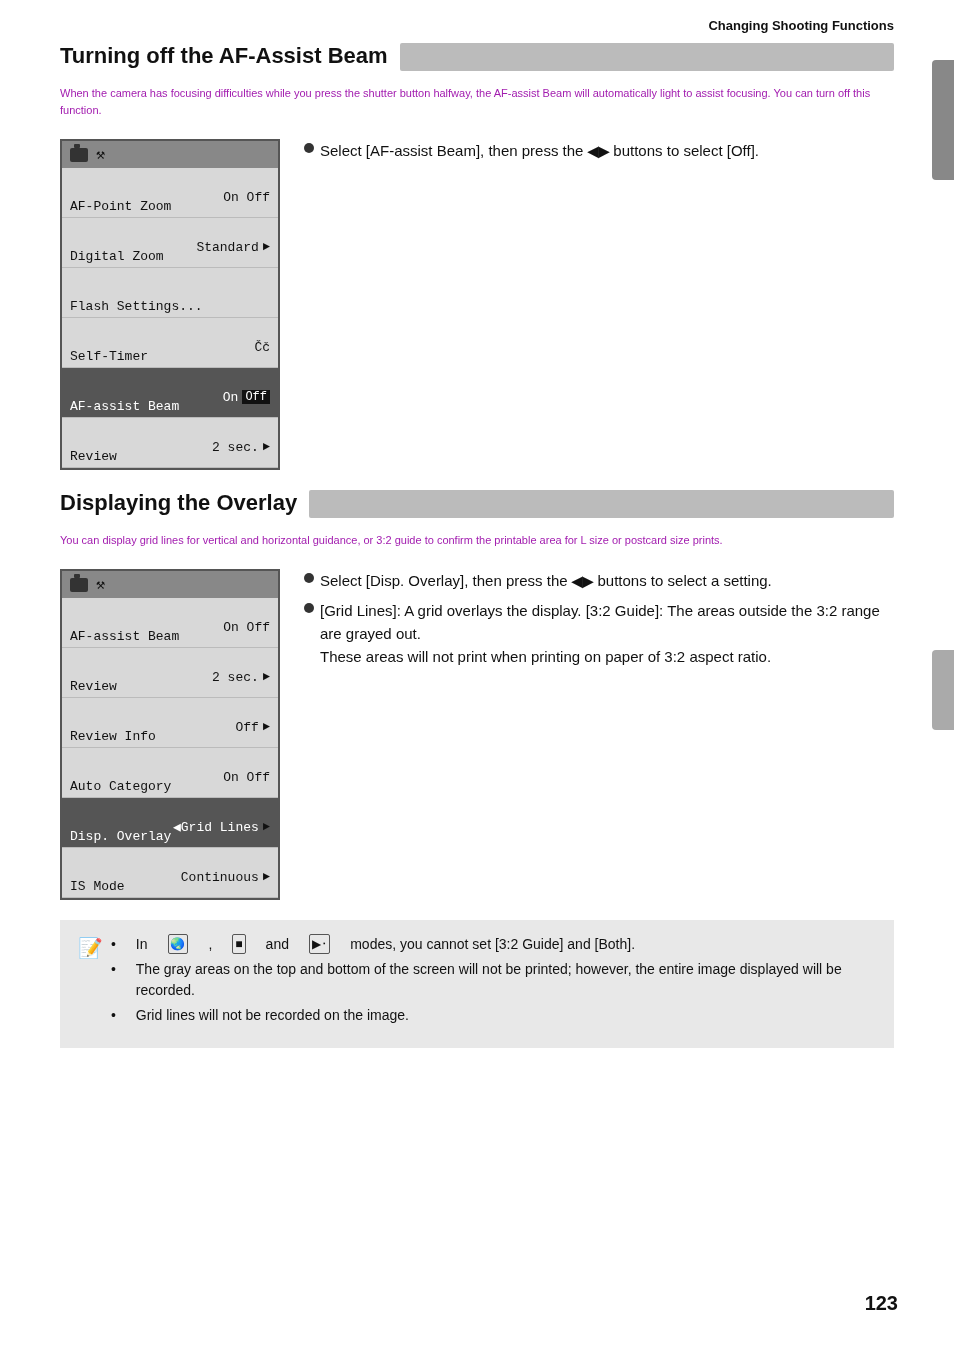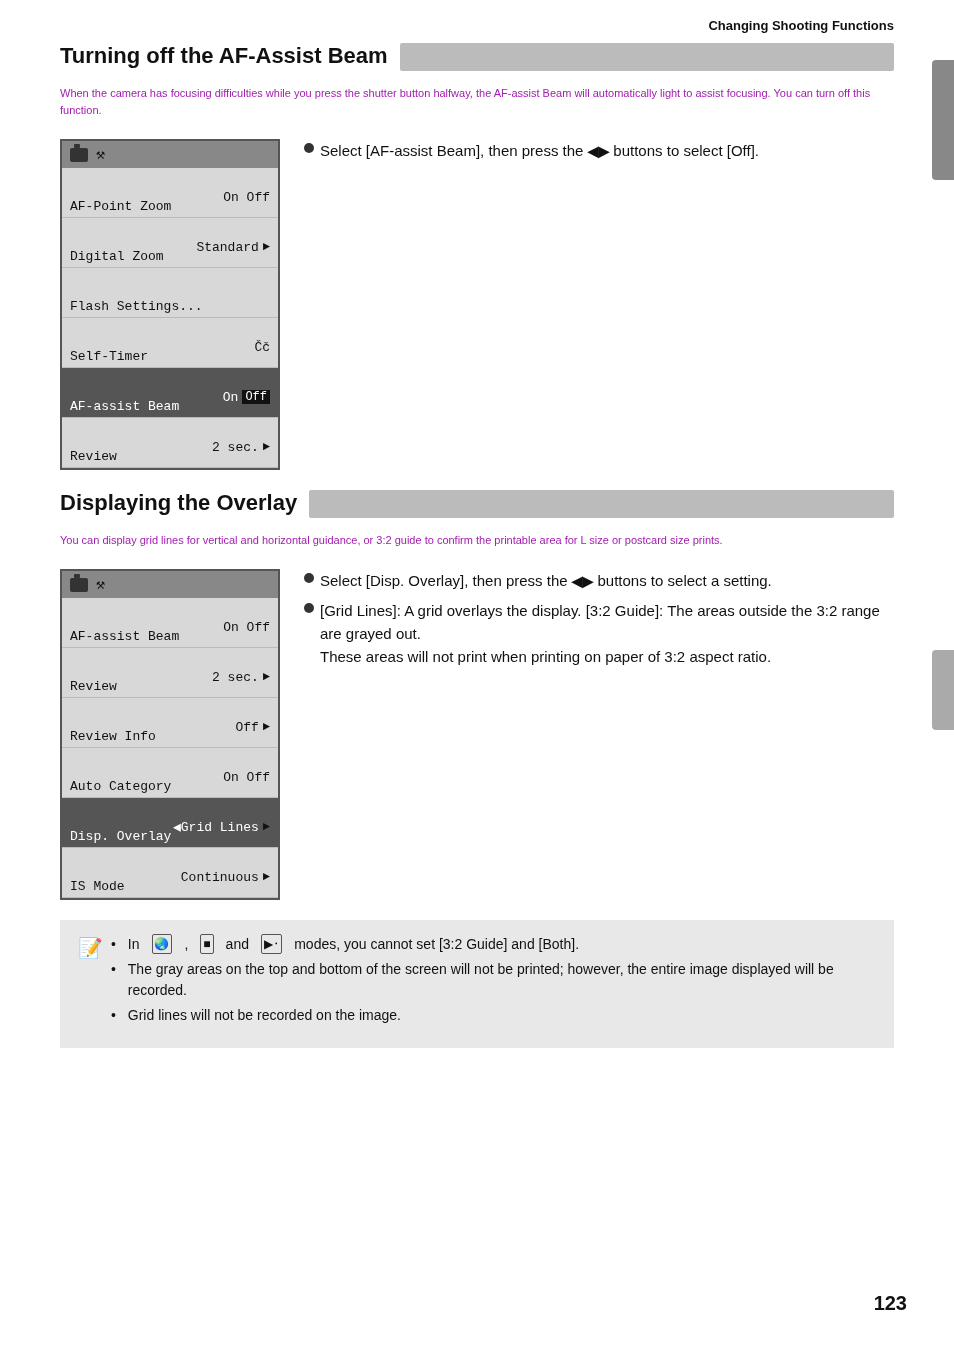--- a/index.html
+++ b/index.html
@@ -220,36 +220,36 @@
     }
 
     .note-bullets {
       padding-left: 0;
       list-style: none;
     }
 
     .note-bullets li {
       display: flex;
       align-items: flex-start;
-      gap: 12px;
+      gap: 20px;
       margin-bottom: 4px;
       font-size: 14px;
       line-height: 1.5;
     }
 
     .note-bullets li::before {
       content: '•';
       flex-shrink: 0;
     }
 
     
     .page-number {
       position: absolute;
       bottom: 30px;
-      right: 47px;
+      right: 56px;
       font-size: 20px;
       font-weight: bold;
       color: #111;
     }
 
     .mode-icon {
       border: 1px solid #555;
       padding: 0 2px;
       font-size: 12px;
       border-radius: 2px;

